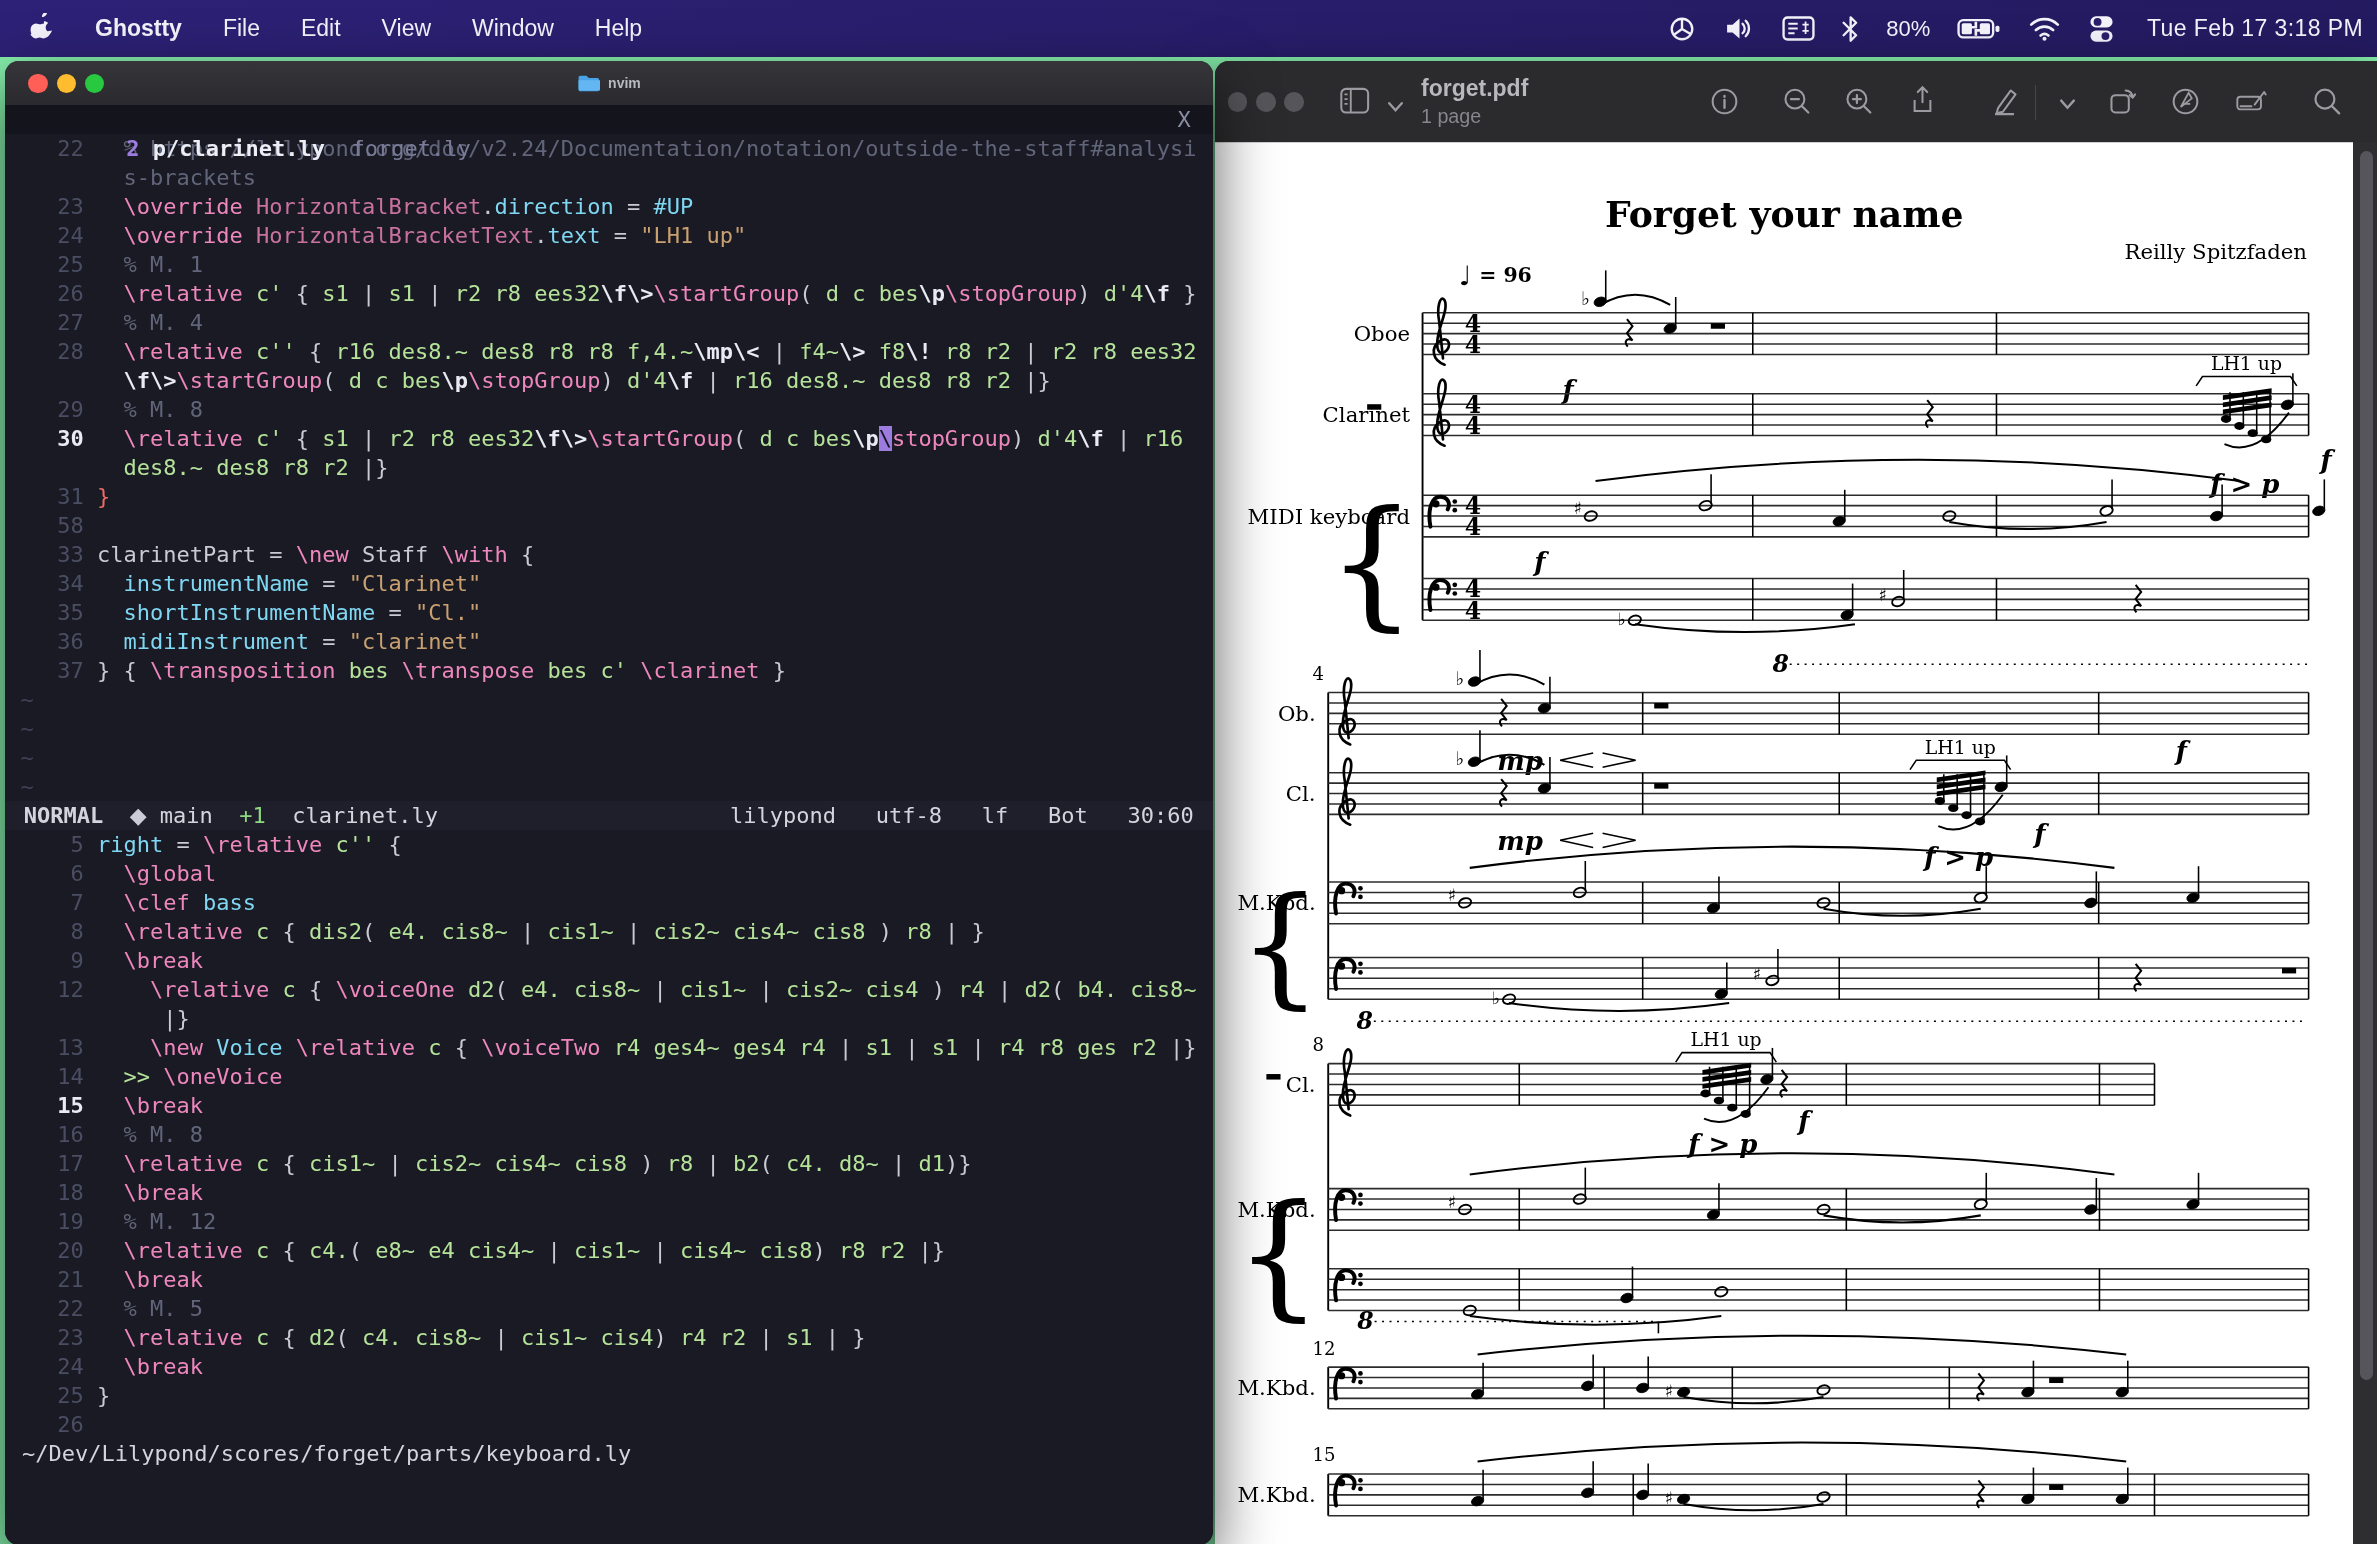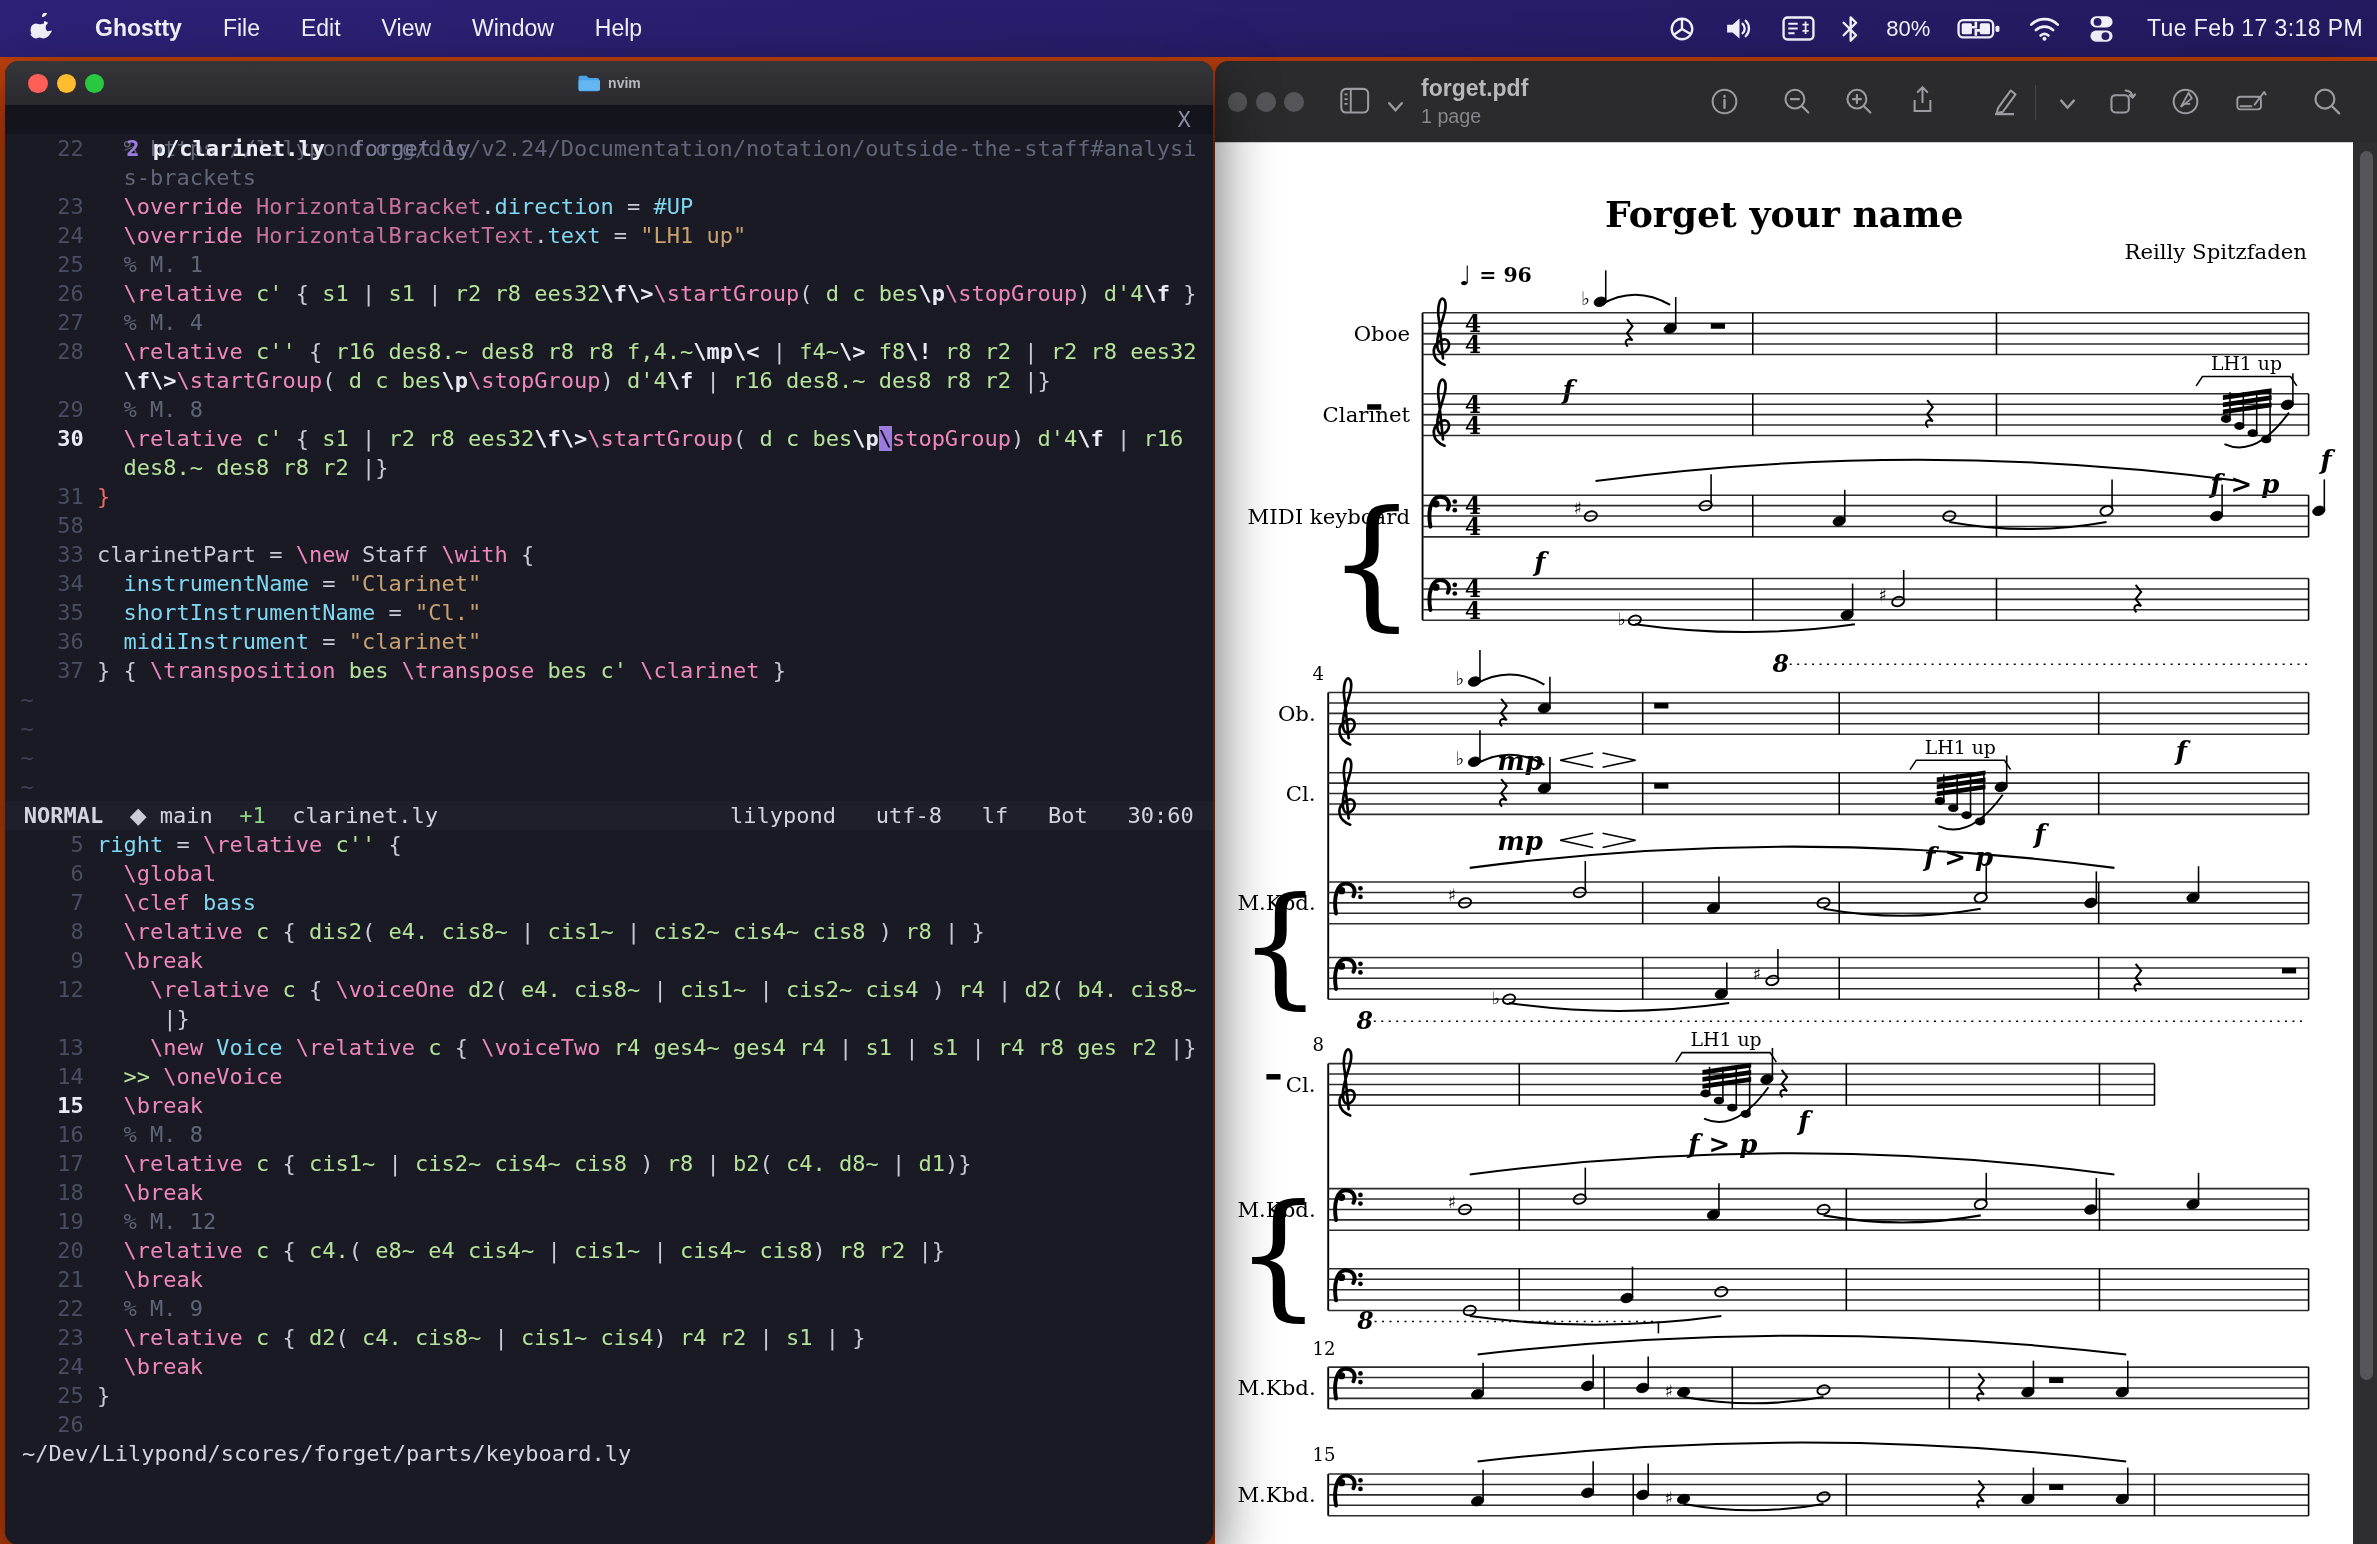--- a/index.html
+++ b/index.html
@@ -1,16 +1,16 @@
 <!DOCTYPE html>
 <html style="font-size:12.6px"><head>
 <meta charset="utf-8">
 <style>
   html,body{margin:0;padding:0;background:#0e0a28;}
-  #screen{position:relative;width:2377px;height:1544px;overflow:hidden;background:#c2410c;
+  #screen{position:relative;width:2377px;height:1544px;overflow:hidden;background:#86efac;
     font-family:"Liberation Sans",sans-serif;}
   
   #menubar{position:absolute;left:0;top:0;width:2377px;height:57px;
     background:linear-gradient(90deg,#2c2176,#241a60);display:flex;align-items:center;color:#f2f0fa;}
   #menubar .apple{margin-left:30px;width:27px;height:31px;}
   #menu-items{display:flex;align-items:center;}
   #menu-items span{font-size:23px;margin-left:41px;color:#f4f2fb;}
   #menu-items span.first{font-weight:bold;margin-left:38px;}
   #tray{position:absolute;right:14px;top:0;height:57px;display:flex;align-items:center;gap:27px;color:#f4f2fb;}
   #tray .ticon{display:flex;align-items:center;}
@@ -664,21 +664,21 @@
           <div class="trow"><span class="gut"></span><span class="tk-w">     |}</span></div>
           <div class="trow"><span class="gut">13</span><span class="tk-k">    \new</span><span class="tk-w"> </span><span class="tk-cy">Voice</span><span class="tk-w"> </span><span class="tk-k">\relative</span><span class="tk-w"> </span><span class="tk-g">c</span><span class="tk-w"> { </span><span class="tk-k">\voiceTwo</span><span class="tk-w"> </span><span class="tk-g">r4 ges4~ ges4 r4</span><span class="tk-w"> | </span><span class="tk-g">s1</span><span class="tk-w"> | </span><span class="tk-g">s1</span><span class="tk-w"> | </span><span class="tk-g">r4 r8 ges r2</span><span class="tk-w"> |}</span></div>
           <div class="trow"><span class="gut">14</span><span class="tk-g">  &gt;&gt;</span><span class="tk-w"> </span><span class="tk-k">\oneVoice</span></div>
           <div class="trow"><span class="gut cur">15</span><span class="tk-k">  \break</span></div>
           <div class="trow"><span class="gut">16</span><span class="tk-c">  % M. 8</span></div>
           <div class="trow"><span class="gut">17</span><span class="tk-k">  \relative</span><span class="tk-w"> </span><span class="tk-g">c</span><span class="tk-w"> { </span><span class="tk-g">cis1~</span><span class="tk-w"> | </span><span class="tk-g">cis2~ cis4~ cis8</span><span class="tk-w"> ) </span><span class="tk-g">r8</span><span class="tk-w"> | </span><span class="tk-g">b2</span><span class="tk-w">( </span><span class="tk-g">c4. d8~</span><span class="tk-w"> | </span><span class="tk-g">d1</span><span class="tk-w">)}</span></div>
           <div class="trow"><span class="gut">18</span><span class="tk-k">  \break</span></div>
           <div class="trow"><span class="gut">19</span><span class="tk-c">  % M. 12</span></div>
           <div class="trow"><span class="gut">20</span><span class="tk-k">  \relative</span><span class="tk-w"> </span><span class="tk-g">c</span><span class="tk-w"> { </span><span class="tk-g">c4.</span><span class="tk-w">( </span><span class="tk-g">e8~ e4 cis4~</span><span class="tk-w"> | </span><span class="tk-g">cis1~</span><span class="tk-w"> | </span><span class="tk-g">cis4~ cis8</span><span class="tk-w">) </span><span class="tk-g">r8 r2</span><span class="tk-w"> |}</span></div>
           <div class="trow"><span class="gut">21</span><span class="tk-k">  \break</span></div>
-          <div class="trow"><span class="gut">22</span><span class="tk-c">  % M. 9</span></div>
+          <div class="trow"><span class="gut">22</span><span class="tk-c">  % M. 5</span></div>
           <div class="trow"><span class="gut">23</span><span class="tk-k">  \relative</span><span class="tk-w"> </span><span class="tk-g">c</span><span class="tk-w"> { </span><span class="tk-g">d2</span><span class="tk-w">( </span><span class="tk-g">c4. cis8~</span><span class="tk-w"> | </span><span class="tk-g">cis1~ cis4</span><span class="tk-w">) </span><span class="tk-g">r4 r2</span><span class="tk-w"> | </span><span class="tk-g">s1</span><span class="tk-w"> | }</span></div>
           <div class="trow"><span class="gut">24</span><span class="tk-k">  \break</span></div>
           <div class="trow"><span class="gut">25</span><span class="tk-w">}</span></div>
           <div class="trow"><span class="gut">26</span></div>
         </div>
       <div class="pathline">~/Dev/Lilypond/scores/forget/parts/keyboard.ly</div>
     </div>
   </div>
 </div>
 

